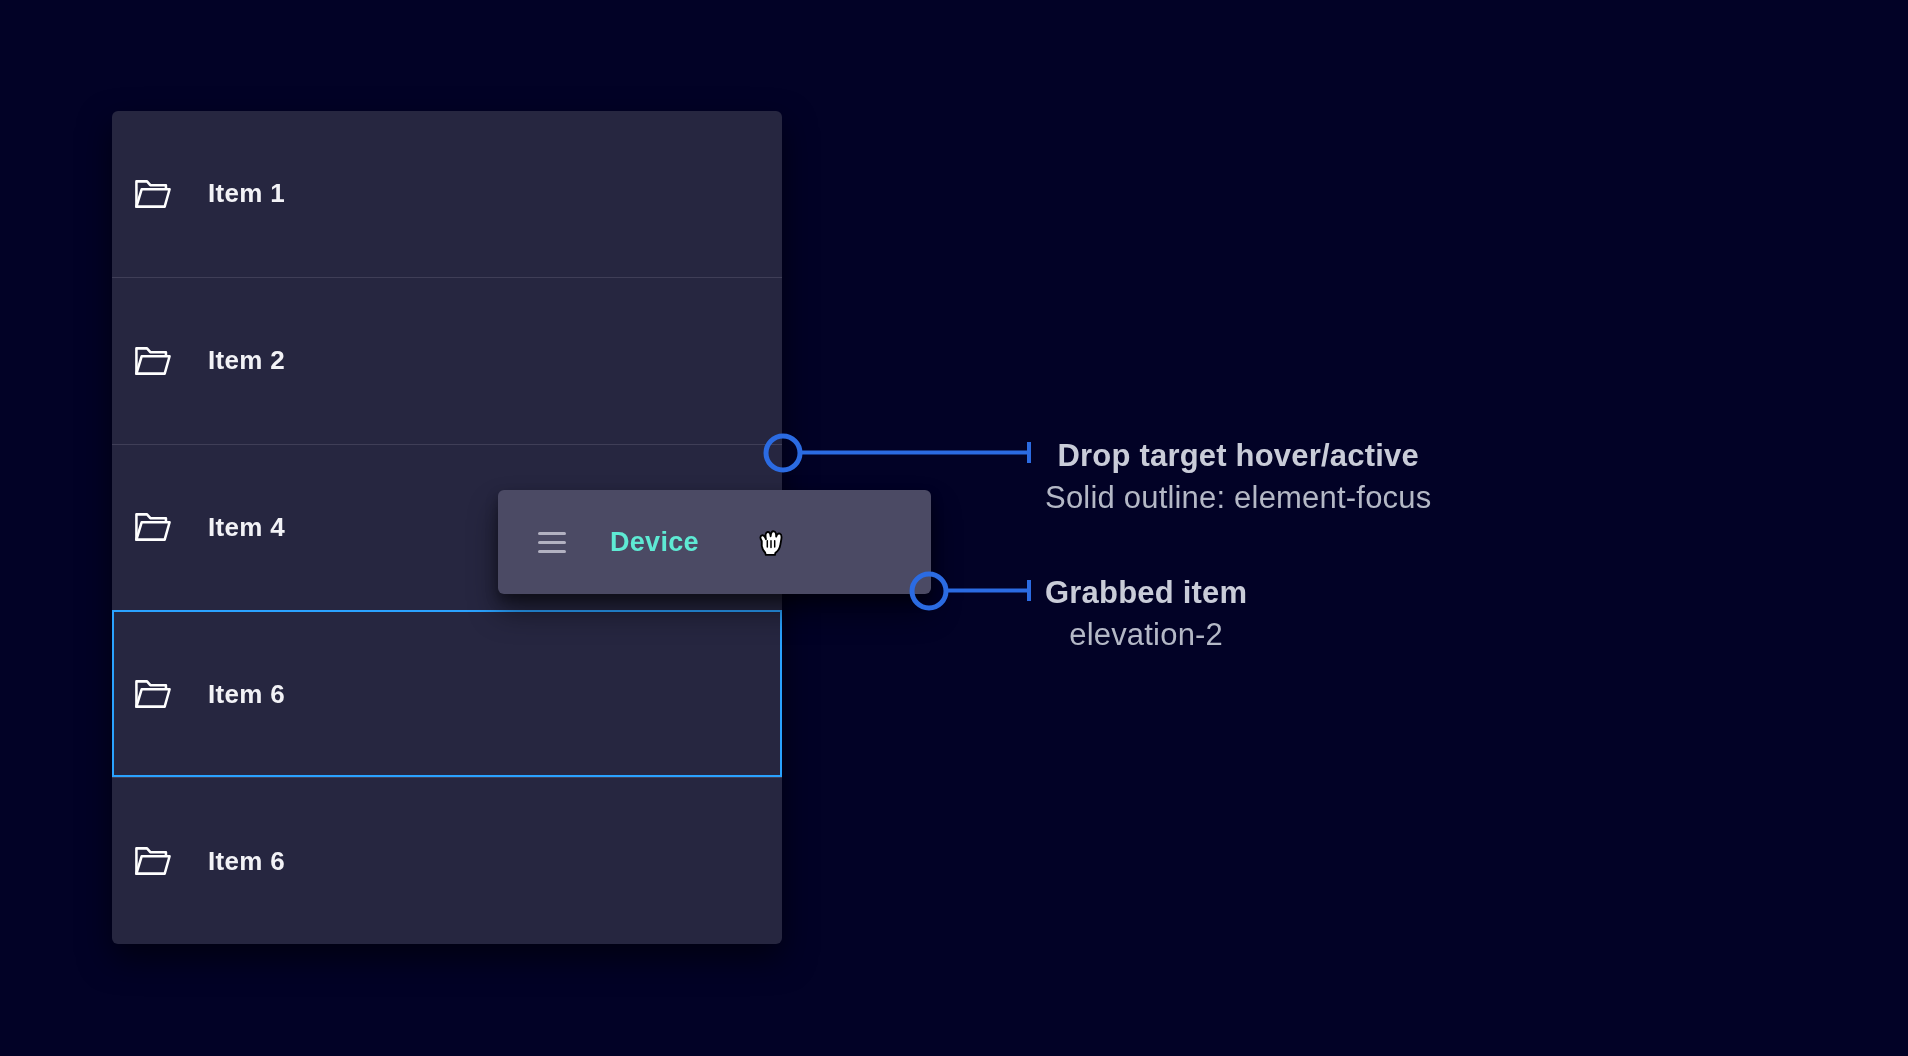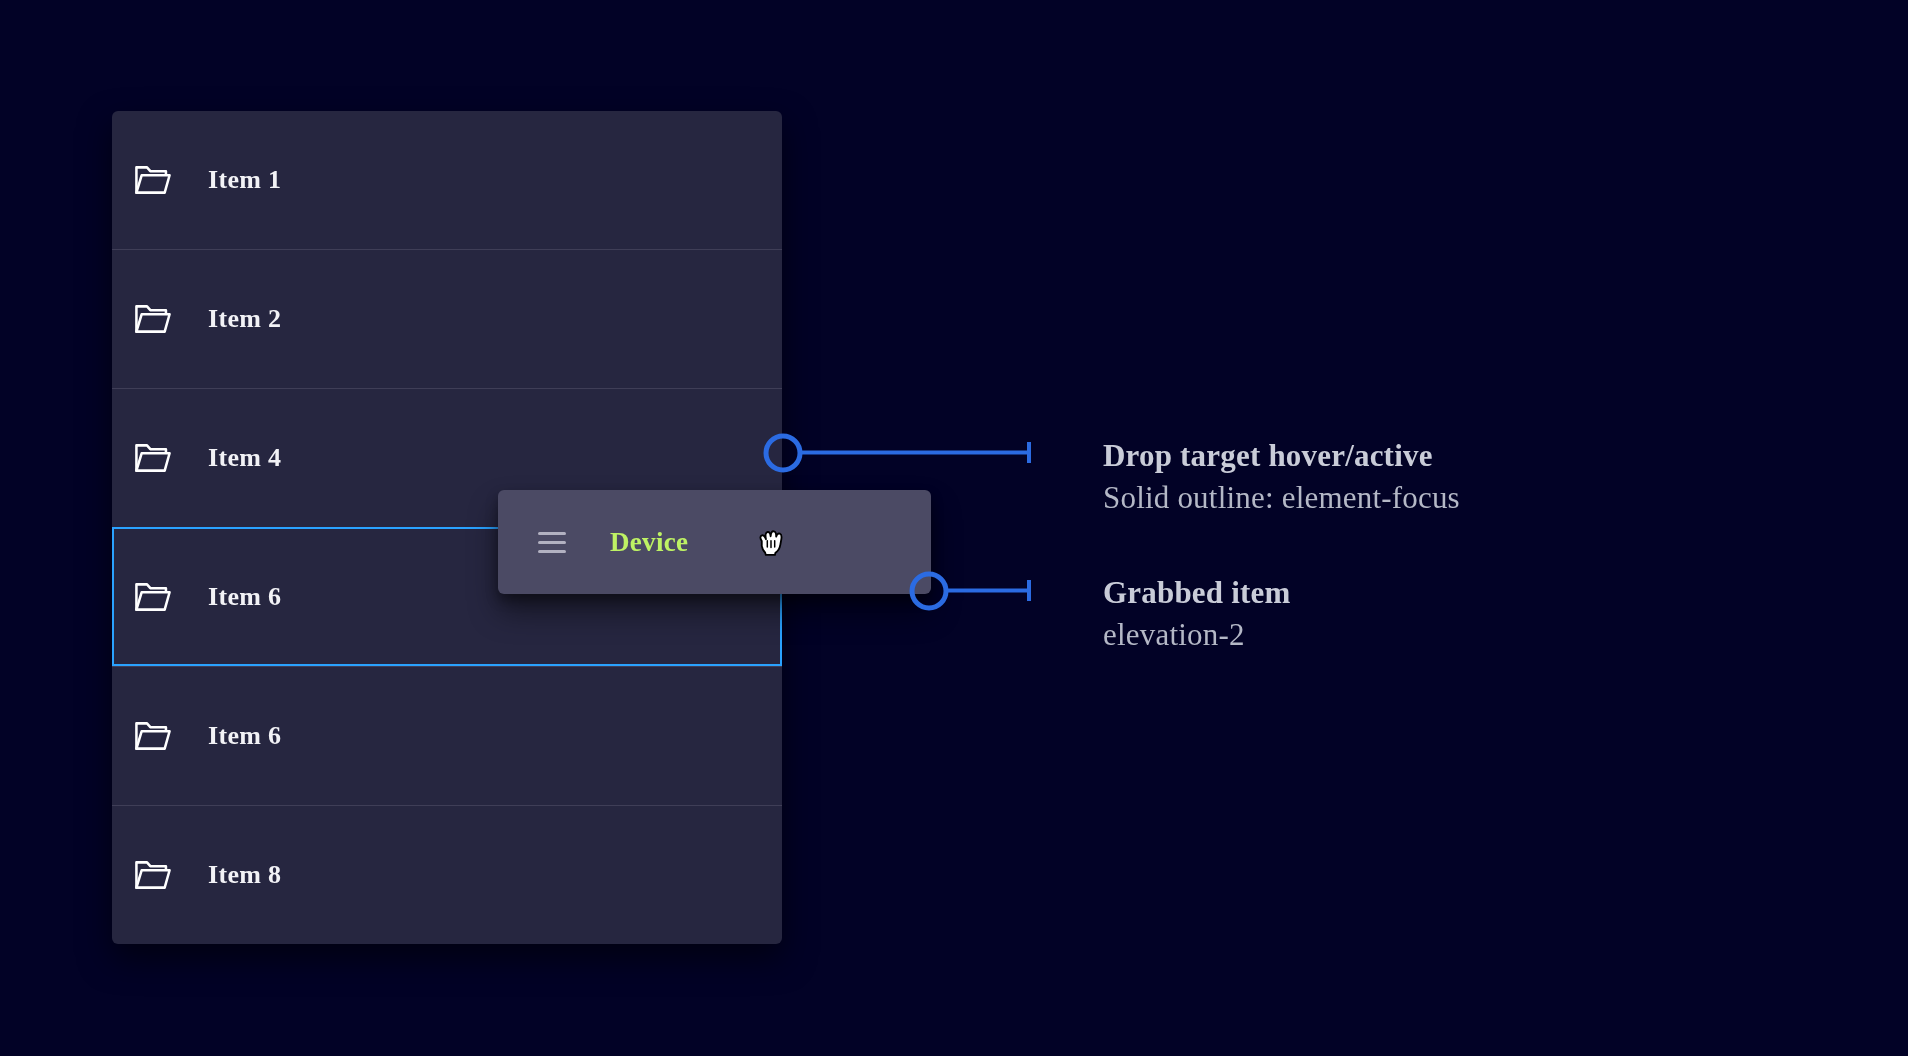--- a/index.html
+++ b/index.html
@@ -11,21 +11,21 @@
     --card-bg:#4B4A64;
     --row-text:#F2F2F6;
     --annot-title:#C9CCD8;
     --annot-sub:#B4B8C6;
     --handle-gray:#B2B1C1;
   }
   html,body{margin:0;padding:0;background:var(--page-bg);}
   .stage{
     position:relative;width:1632px;height:1056px;overflow:hidden;
     background:var(--page-bg);
-    font-family:Liberation Serif, serif;
+    font-family:Liberation Sans, sans-serif;
     padding-left:47px;
   }
   
   .panel{
     position:absolute;left:112px;top:111px;width:670px;height:833px;
     background:var(--panel-bg);border-radius:6px;
     box-shadow:0 14px 32px rgba(0,0,0,.55);
     display:flex;flex-direction:column;z-index:1;
   }
   .row{
@@ -45,25 +45,25 @@
   
   .drag-card{
     position:absolute;left:498px;top:490px;width:433px;height:104px;
     background:var(--card-bg);border-radius:6px;z-index:3;
     box-shadow:0 18px 30px rgba(0,0,0,.45), 0 6px 12px rgba(0,0,0,.35);
     display:flex;align-items:center;cursor:grabbing;
   }
   .drag-handle{margin-left:40px;width:28px;flex:none;}
   .drag-handle .bar{height:3px;background:var(--handle-gray);border-radius:1.5px;}
   .drag-handle .bar + .bar{margin-top:6px;}
-  .dlabel{margin-left:44px;font-size:27px;font-weight:700;color:#bef264;letter-spacing:.3px;}
+  .dlabel{margin-left:44px;font-size:27px;font-weight:700;color:#5eead4;letter-spacing:.3px;}
   .hand{position:absolute;left:255px;top:36px;width:36px;height:32px;}
   
   .annot-svg{position:absolute;left:0;top:0;width:1908px;height:1056px;z-index:4;pointer-events:none;}
-  .callout{position:absolute;left:1103px;z-index:4;}
+  .callout{position:absolute;left:1045px;z-index:4;text-align:center;}
   .callout .t{display:block;font-size:31px;font-weight:700;line-height:42px;color:var(--annot-title);letter-spacing:.2px;}
   .callout .s{display:block;font-size:31px;font-weight:400;line-height:42px;color:var(--annot-sub);letter-spacing:.2px;}
   #callout-drop{top:435px;}
   #callout-grab{top:572px;}
 </style>
 </head>
 <body>
 
 <div class="stage">
 
@@ -104,27 +104,20 @@
 
     <div class="row">
       <svg class="ficon" viewBox="0 0 24 19" fill="none" stroke="#FFFFFF" stroke-width="1.6" stroke-linejoin="round" stroke-linecap="round">
         <path d="M1.5 17.5 L1.5 1.5 L8.2 1.5 L10.3 3.9 L20.2 3.9 L20.2 6.2"></path>
         <path d="M1.5 17.5 L4.8 6.5 L22.5 6.5 L19.4 17.5 Z"></path>
       </svg>
       <span class="rlabel">Item 6</span>
     </div>
 
 
-    <div class="row">
-      <svg class="ficon" viewBox="0 0 24 19" fill="none" stroke="#FFFFFF" stroke-width="1.6" stroke-linejoin="round" stroke-linecap="round">
-        <path d="M1.5 17.5 L1.5 1.5 L8.2 1.5 L10.3 3.9 L20.2 3.9 L20.2 6.2"></path>
-        <path d="M1.5 17.5 L4.8 6.5 L22.5 6.5 L19.4 17.5 Z"></path>
-      </svg>
-      <span class="rlabel">Item 8</span>
-    </div>
 
   </div>
 
   <div class="drag-card">
     <div class="drag-handle">
       <div class="bar"></div>
         <div class="bar"></div>
         <div class="bar"></div>
     </div>
     <span class="dlabel">Device</span>

